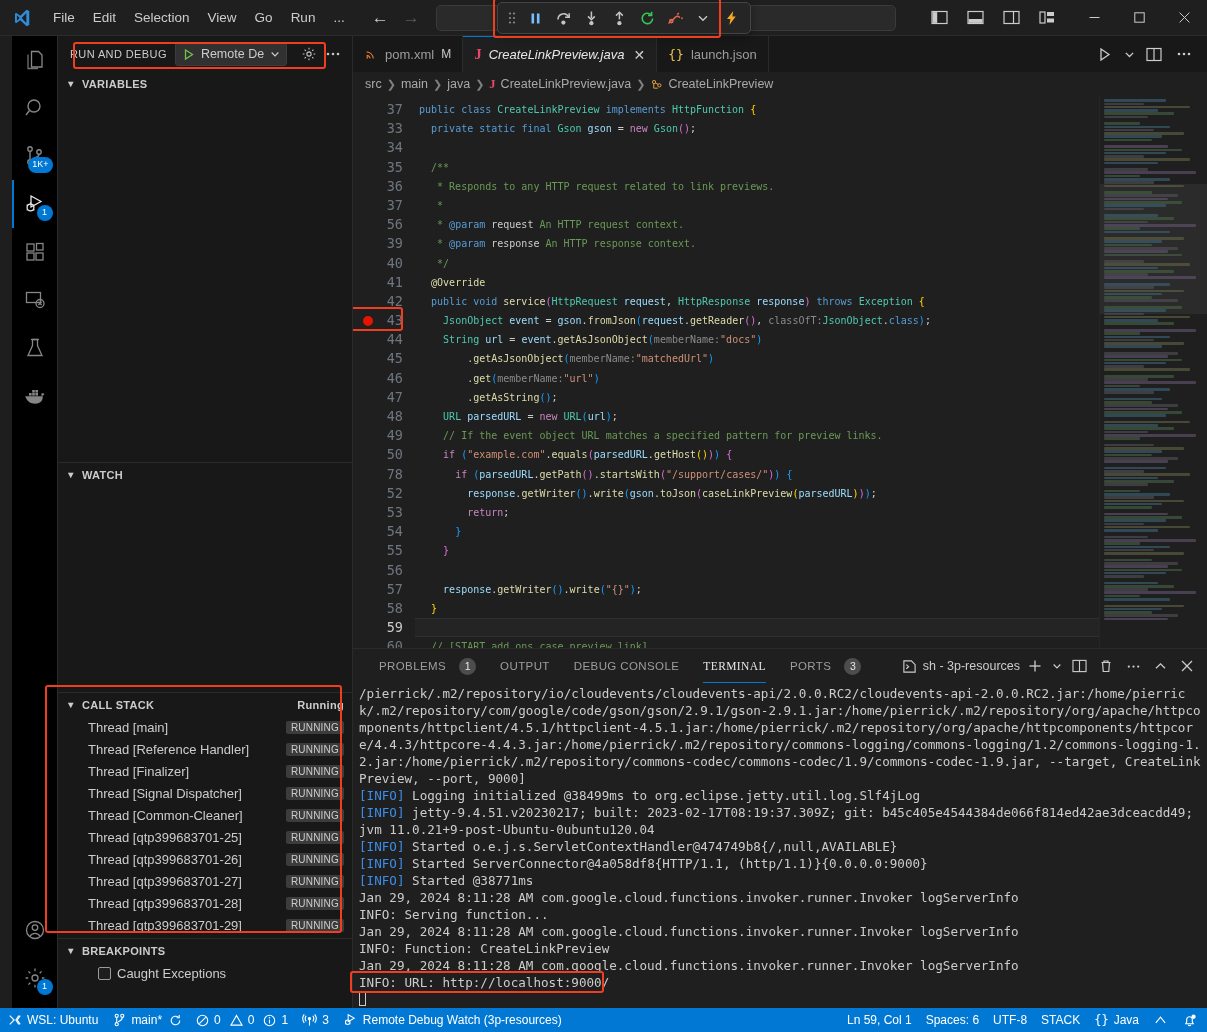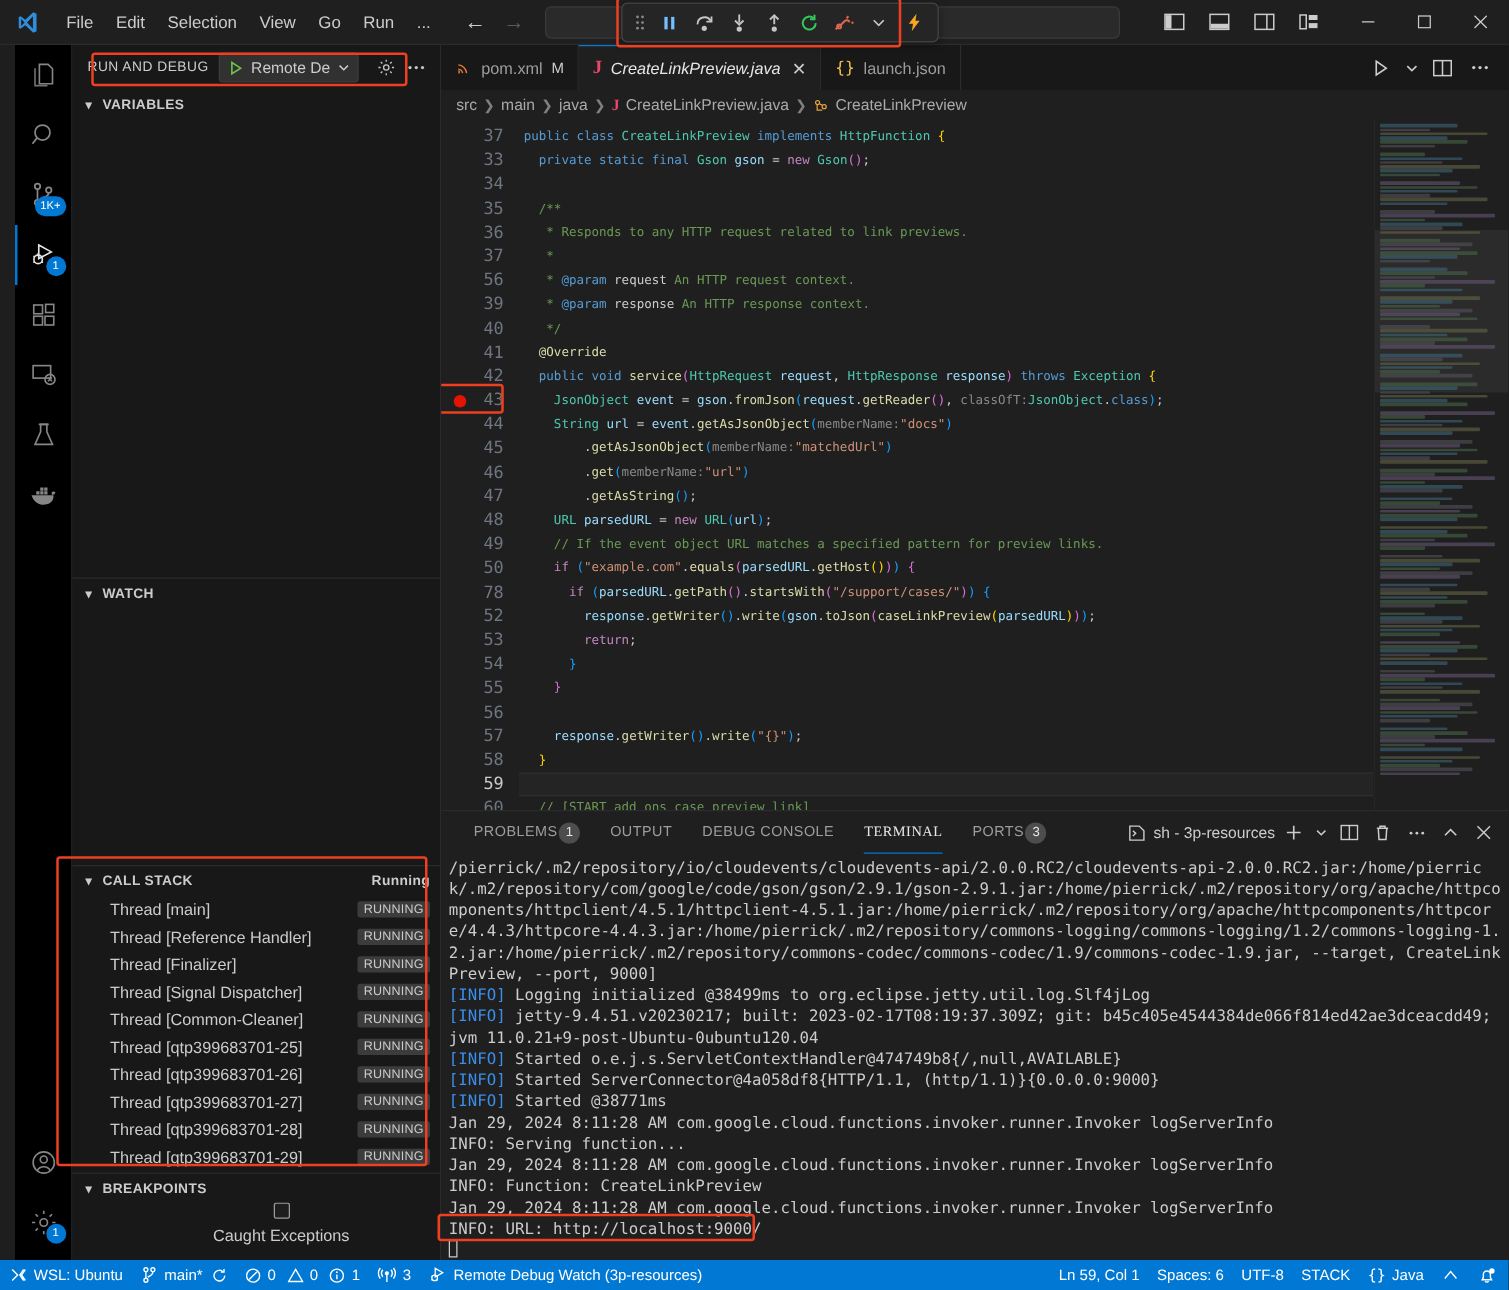--- a/index.html
+++ b/index.html
@@ -167,21 +167,21 @@
   .mm-slider { position: absolute; right: 0; top: 88px; width: 108px; height: 130px; background: rgba(121,121,121,.13); }
   .hl-bp-line {
     position: absolute; left: -12px; top: 211px; width: 62px; height: 24px;
     border: 2.5px solid #f03f20; border-radius: 3px; pointer-events: none; z-index: 25;
   }
 
   
   .panel { height: 360px; flex: 0 0 360px; background: #1f1f1f; display: flex; flex-direction: column; border-top: 1px solid #2b2b2b; }
   .panel-tabs { height: 34px; flex: 0 0 34px; display: flex; align-items: center; padding-left: 14px; gap: 0; }
   .ptab {
-    display: flex; align-items: center; gap: 1px; padding: 0 12px; height: 34px;
+    display: flex; align-items: center; gap: 13px; padding: 0 12px; height: 34px;
     font-size: 11.5px; letter-spacing: .4px; color: #9d9d9d; text-transform: uppercase; position: relative;
   }
   .ptab.active { color: #e7e7e7; font-family: Liberation Serif, serif; }
   .ptab.active:after { content: ""; position: absolute; left: 12px; right: 12px; bottom: 0; height: 1.5px; background: #0078d4; }
   .pbadge {
     background: #4d4d4d; color: #e7e7e7; border-radius: 9px; min-width: 17px; height: 17px;
     font-size: 10.5px; line-height: 17px; text-align: center; padding: 0 4px; letter-spacing: 0;
   }
   .panel-right { margin-left: auto; display: flex; align-items: center; gap: 3px; padding-right: 8px; }
   .term-name { display: flex; align-items: center; gap: 6px; font-size: 12.5px; color: #cccccc; text-transform: none; letter-spacing: 0; }
@@ -567,21 +567,21 @@
             </div>
           </div>
       </div>
 
       <div class="panel-section" style="flex:1 1 auto; border-top:1px solid #2b2b2b;">
         <div class="section-head">
           <span class="chev">▾</span>
           <span>BREAKPOINTS</span>
         </div>
         <div class="section-body" id="bps">
-            <div class="bp-row" style="padding-left: 40px; flex-direction: column;">
+            <div class="bp-row" style="padding-left: 40px;">
               <span class="cbox"></span>
               <span>Caught Exceptions</span>
             </div>
             <div class="bp-row"></div>
           </div>
       </div>
     </div>
 
     <div class="editor-area">
 

